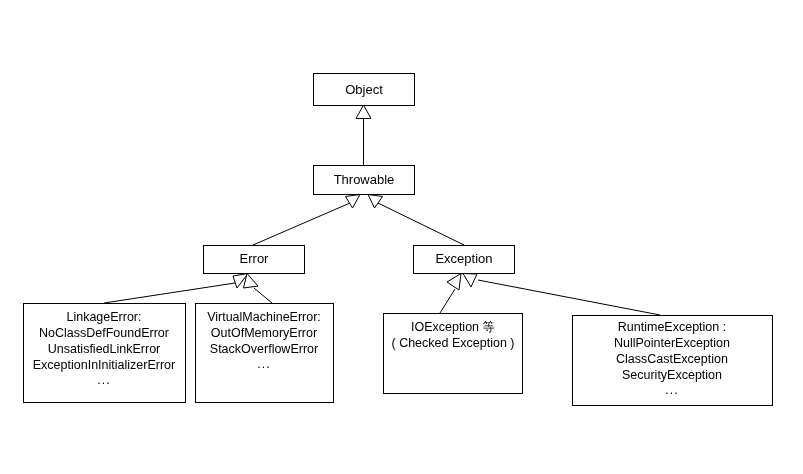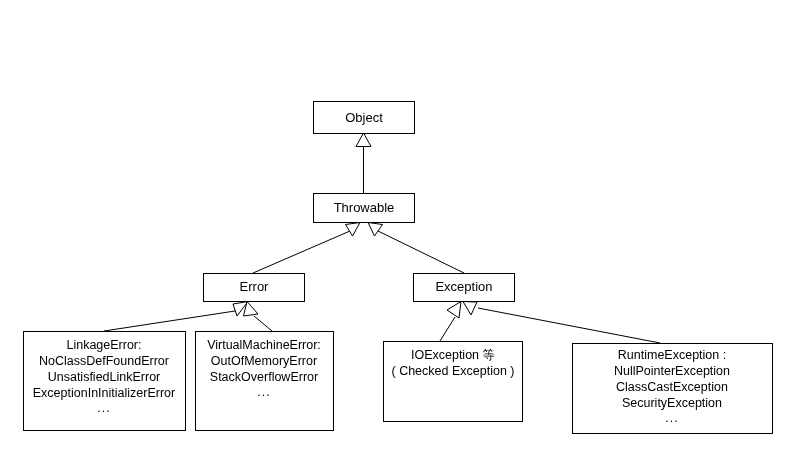--- a/index.html
+++ b/index.html
@@ -11,21 +11,20 @@
     width: 803px;
     height: 474px;
     overflow: hidden;
     font-family: "Liberation Sans", sans-serif;
   }
   #diagram-root {
     position: relative;
     width: 803px;
     height: 446px;
     background: #ffffff;
-    margin-top: 28px;
   }
   svg#uml-canvas {
     display: block;
     width: 803px;
     height: 474px;
   }
   .node-box {
     fill: #ffffff;
     stroke: #000000;
     stroke-width: 1;

